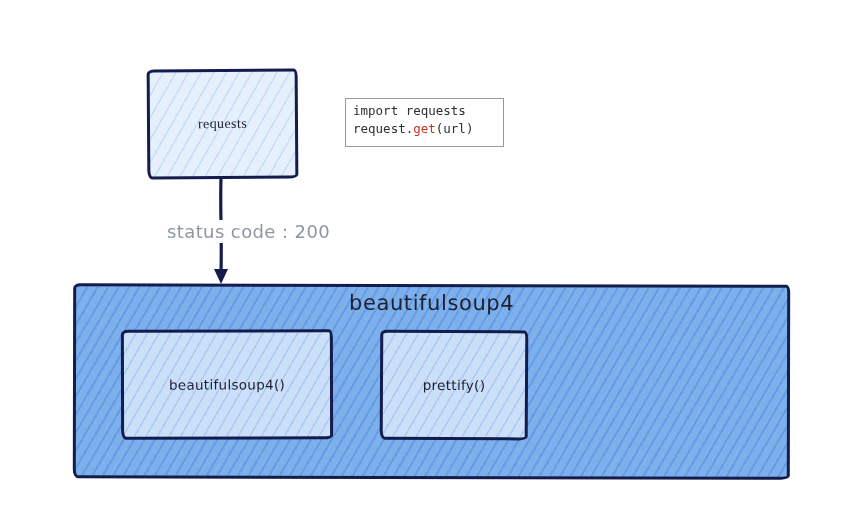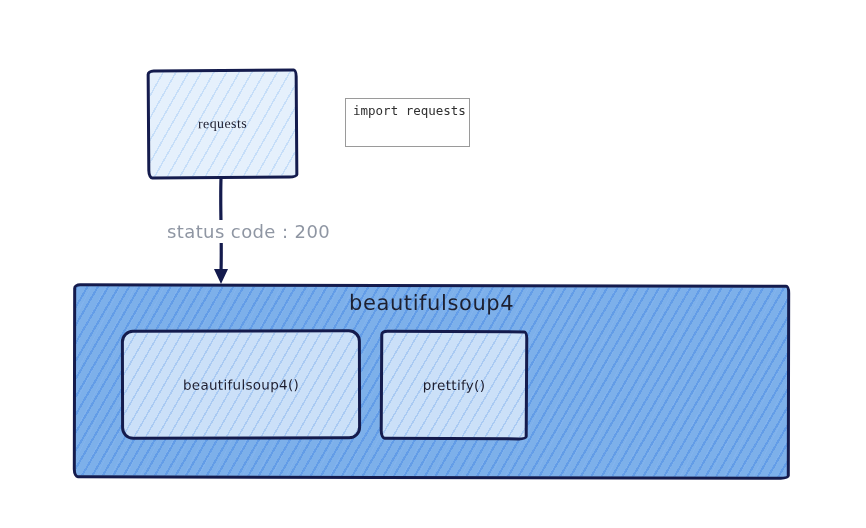--- a/index.html
+++ b/index.html
@@ -43,21 +43,21 @@
     letter-spacing: 0.4px;
     color: #1c1c2e;
     font-family: Liberation Serif, serif;
   }
 
   
   .code-box {
     position: absolute;
     left: 345px;
     top: 98px;
-    width: 125px;
+    width: 159px;
     height: 49px;
     box-sizing: border-box;
     border: 1.5px solid #9a9a9a;
     background: #ffffff;
     font-family: "DejaVu Sans Mono", monospace;
     font-size: 12.5px;
     line-height: 1.45;
     color: #2f2f2f;
     padding: 3px 7px;
     white-space: nowrap;
@@ -116,35 +116,36 @@
     height: 110px;
     background-color: #cbe0f8;
     background-image:
       repeating-linear-gradient(120deg, rgba(120,170,235,0.40) 0 1.5px, transparent 1.5px 10px);
   }
   .inner-box .label {
     font-size: 13.5px;
     letter-spacing: 0.3px;
     color: #1c1c2e;
   }
-  .inner-box-1 { left: 45px;  width: 240px; transform: rotate(-0.25deg); border-radius: 12px; }
+  .inner-box-1 { left: 45px;  width: 212px; transform: rotate(-0.25deg); }
   .inner-box-2 { left: 304px; width: 148px; transform: rotate(0.2deg); }
   .inner-box-3 { left: 515px; width: 159px; transform: rotate(-0.15deg); }
 </style>
 </head>
 <body>
 
 <div class="canvas">
 
   <div class="sketch-box requests-box">
     <span class="label">requests</span>
   </div>
 
   <div class="code-box">
     <div>import requests</div>
+    <div><span>request.</span><span class="code-method">get</span><span>(url)</span></div>
   </div>
 
   <svg class="arrow-svg" viewBox="0 0 32 108">
     <path d="M16 0 C 15 30, 17 62, 16 94" stroke="#141b4d" stroke-width="3.2" fill="none"></path>
     <polygon points="16,106 9,91 23,91" fill="#141b4d"></polygon>
   </svg>
 
   <div class="status-label">status code : 200</div>
 
   <div class="sketch-box container-box">

